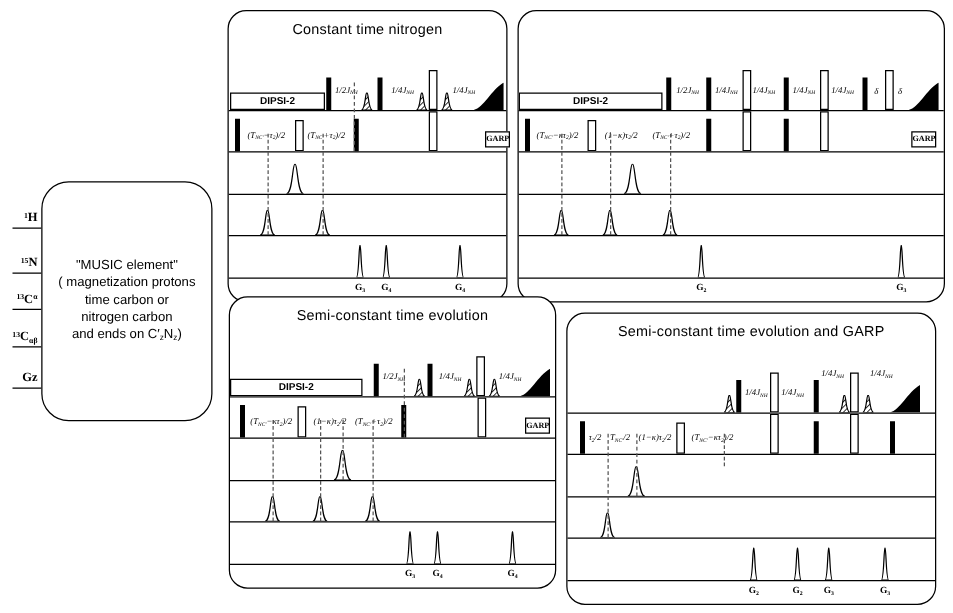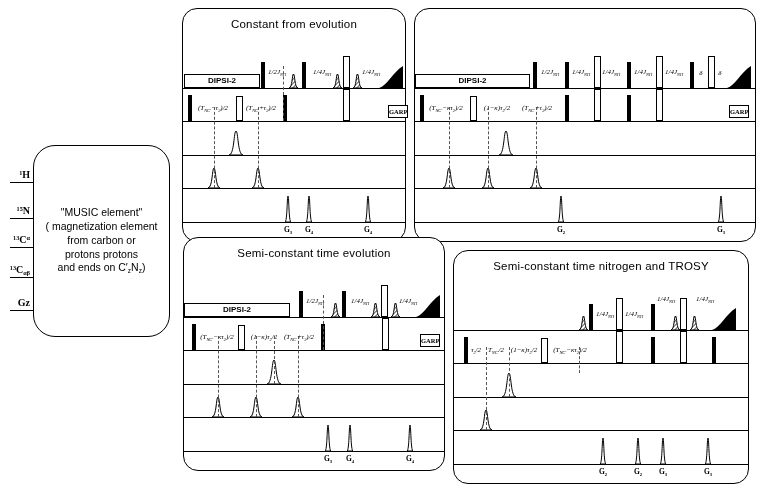--- a/index.html
+++ b/index.html
@@ -42,40 +42,40 @@
     <defs>
       <pattern id="hatch" width="3" height="3" patternUnits="userSpaceOnUse" patternTransform="rotate(45)">
         <rect width="3" height="3" fill="#fff"></rect>
         <line x1="0" y1="0" x2="0" y2="3" stroke="#000" stroke-width="1.3"></line>
       </pattern>
     </defs>
   </svg>
 
   <div class="musicbox">
     <div>"MUSIC element"</div>
-    <div>( magnetization element</div>
-    <div>from carbon or</div>
-    <div>protons protons</div>
+    <div>( magnetization protons</div>
+    <div>time carbon or</div>
+    <div>nitrogen carbon</div>
     <div>and ends on C′<sub>z</sub>N<sub>z</sub>)</div>
   </div>
   <div id="channels">
       <div class="chanline" style="top: 182px;"></div>
       <div class="chanlbl" style="left: 0px; top: 169px;"><sup>1</sup>H</div>
       <div class="chanline" style="top: 218px;"></div>
       <div class="chanlbl" style="left: 0px; top: 205px;"><sup>15</sup>N</div>
       <div class="chanline" style="top: 247px;"></div>
       <div class="chanlbl" style="left: 0px; top: 234px;"><sup>13</sup>C<sup>α</sup></div>
       <div class="chanline" style="top: 277px;"></div>
       <div class="chanlbl" style="left: 0px; top: 264px;"><sup>13</sup>C<sub>αβ</sub></div>
       <div class="chanline" style="top: 310px;"></div>
       <div class="chanlbl" style="left: 0px; top: 297px;">Gz</div>
     </div>
 
   <div class="panel" id="panel-0" style="left: 182px; top: 8px; width: 222px; height: 232px;">
-    <div class="panel-title">Constant from evolution</div>
+    <div class="panel-title">Constant time nitrogen</div>
     <div class="panel-body">
         <div class="chline" style="top: 79px;"></div>
         <div class="chline" style="top: 112px;"></div>
         <div class="chline" style="top: 146px;"></div>
         <div class="chline" style="top: 179px;"></div>
         <div class="chline" style="top: 213px;"></div>
         <div class="dipsi" style="left: 1px; width: 76px; bottom: 153px;">DIPSI-2</div>
         <div class="p90" style="left: 78px; bottom: 153px;"></div>
         <div class="lbl" style="left: 94px; bottom: 164px;">1/2J<sub>NH</sub></div>
         <svg width="9" height="14" class="svgitem" style="left: 106px; bottom: 153px;">
@@ -247,21 +247,21 @@
         <div class="glbl" style="left: 166px; top: 216px;">G<sub>4</sub></div>
         <div class="glbl" style="left: 226px; top: 216px;">G<sub>4</sub></div>
         <div class="dash" style="left: 34px; top: 98px; height: 81px;"></div>
         <div class="dash" style="left: 72px; top: 98px; height: 81px;"></div>
         <div class="dash" style="left: 90px; top: 98px; height: 48px;"></div>
         <div class="dash" style="left: 114px; top: 98px; height: 81px;"></div>
         <div class="dash" style="left: 139px; top: 57px; height: 55px;"></div>
       </div>
   </div>
   <div class="panel" id="panel-3" style="left: 453px; top: 250px; width: 294px; height: 232px;">
-    <div class="panel-title">Semi-constant time nitrogen and TROSY</div>
+    <div class="panel-title">Semi-constant time evolution and GARP</div>
     <div class="panel-body">
         <div class="chline" style="top: 79px;"></div>
         <div class="chline" style="top: 112px;"></div>
         <div class="chline" style="top: 146px;"></div>
         <div class="chline" style="top: 179px;"></div>
         <div class="chline" style="top: 213px;"></div>
         <svg width="9" height="14" class="svgitem" style="left: 125px; bottom: 153px;">
           <path d="M0 14 C 3.42 14 3.06 0 4.5 0 C 5.94 0 5.58 14 9 14 Z" fill="url(#hatch)" stroke="#000" stroke-width="1"></path>
         </svg>
         <div class="p90" style="left: 135px; bottom: 153px;"></div>

